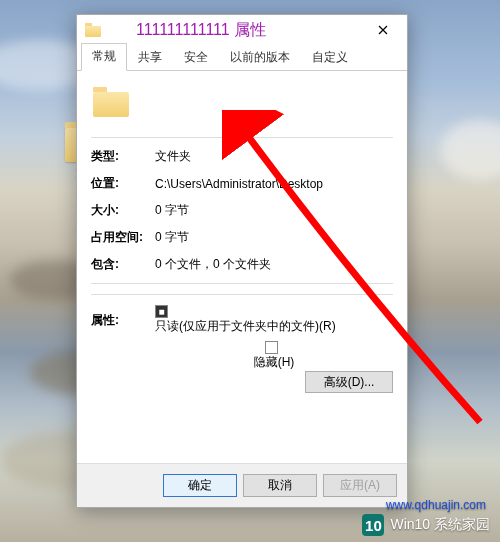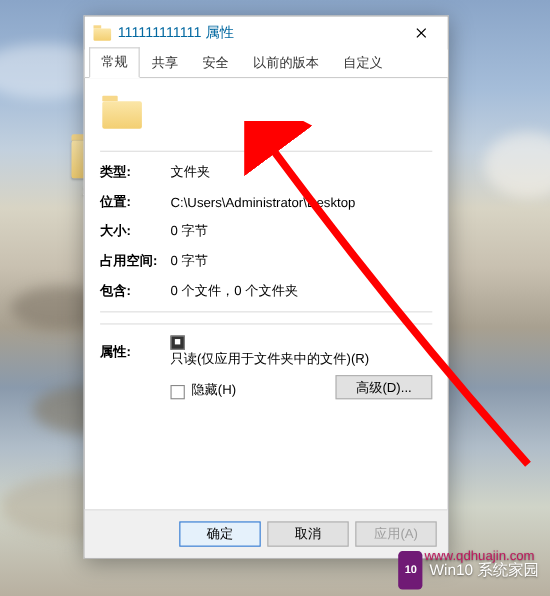--- a/index.html
+++ b/index.html
@@ -33,21 +33,21 @@
     position: absolute; left: 76px; top: 14px;
     width: 332px; height: 494px;
     background: #fff; border: 1px solid #aaa;
     box-shadow: 0 4px 20px rgba(0,0,0,0.35);
     display: flex; flex-direction: column;
   }
   .titlebar { height: 30px; display: flex; align-items: center; padding: 0 4px 0 8px; }
   .tb-icon { width: 16px; height: 14px; margin-right: 6px; }
   .tb-icon .t1 { width: 7px; height: 3px; background: #f7d88a; }
   .tb-icon .t2 { width: 16px; height: 11px; background: linear-gradient(#fbe6a8,#f3cf72); border-radius: 1px; }
-  .tb-title { flex: 1; font-size: 13px; color: #0369a1; }
+  .tb-title { flex: 1; font-size: 16px; color: #a21caf; margin-left: 29px; }
   .tb-close { width: 40px; height: 28px; display: flex; align-items: center; justify-content: center; cursor: default; }
   .tb-close svg { width: 10px; height: 10px; }
 
   .tabstrip { height: 26px; display: flex; align-items: flex-end; padding: 0 4px; border-bottom: 1px solid #ccc; background: #fff; gap: 0; }
   .tab { padding: 4px 10px 5px; font-size: 12px; color: #333; border: 1px solid transparent; border-bottom: none; cursor: default; position: relative; top: 1px; }
   .tab.active { background: #fff; border-color: #ccc; border-bottom: 1px solid #fff; }
 
   .tabbody { flex: 1; padding: 12px 14px 8px; position: relative; }
 
   .row { display: flex; align-items: center; margin-bottom: 10px; }
@@ -61,40 +61,40 @@
   .name-input {
     width: 216px; height: 22px; padding: 2px 4px;
     border: 1px solid #7a9fd4; font-size: 12px;
     font-family: inherit;
   }
 
   .sep { border: none; border-top: 1px solid #ddd; margin: 6px 0 10px; }
   .chk { width: 13px; height: 13px; border: 1px solid #888; margin-right: 6px; display: flex; align-items: center; justify-content: center; font-size: 10px; background: #fff; }
   .chk.filled { background: #333; color: #fff; }
 
-  .adv-row { display: flex; align-items: flex-end; padding-left: 64px; }
+  .adv-row { display: flex; align-items: center; padding-left: 64px; flex-direction: column; }
   .adv-btn { margin-left: auto; width: 88px; height: 22px; border: 1px solid #adadad; background: #e1e1e1; font-size: 12px; font-family: inherit; cursor: default; }
 
   .buttonbar {
     height: 44px; border-top: 1px solid #ddd;
     display: flex; align-items: center; justify-content: flex-end;
     gap: 6px; padding: 0 10px; background: #f0f0f0;
   }
   .dlg-btn { width: 74px; height: 23px; border: 1px solid #adadad; background: #e1e1e1; font-size: 12px; font-family: inherit; cursor: default; }
   .dlg-btn.primary { border-color: #2e77d0; background: #e5f1fb; }
   .dlg-btn.disabled { color: #a0a0a0; }
 
   
   .arrow { position: absolute; left: 222px; top: 110px; width: 266px; height: 320px; pointer-events: none; }
 
   
   .watermark { position: absolute; right: 10px; bottom: 6px; display: flex; align-items: center; gap: 6px; }
-  .wm-badge { width: 22px; height: 35px; background: #701a75; border-radius: 4px; display: flex; align-items: center; justify-content: center; color: #fff; font-weight: bold; font-size: 10px; }
+  .wm-badge { width: 22px; height: 22px; background: #0f766e; border-radius: 4px; display: flex; align-items: center; justify-content: center; color: #fff; font-weight: bold; font-size: 15px; }
   .wm-text { color: #fff; font-size: 14px; font-weight: 500; text-shadow: 0 1px 2px rgba(0,0,0,0.5); }
-  .wm-url { position: absolute; right: 14px; bottom: 30px; color: #be185d; font-size: 12px; text-shadow: 0 1px 2px rgba(0,0,0,0.5); }
+  .wm-url { position: absolute; right: 14px; bottom: 30px; color: #1d4ed8; font-size: 12px; text-shadow: 0 1px 2px rgba(0,0,0,0.5); }
 </style>
 </head>
 <body>
 
 <div class="cloud c1"></div>
 <div class="cloud c2"></div>
 <div class="cloud c3"></div>
 <div class="cloud c4"></div>
 <div class="cloud c5"></div>
 

